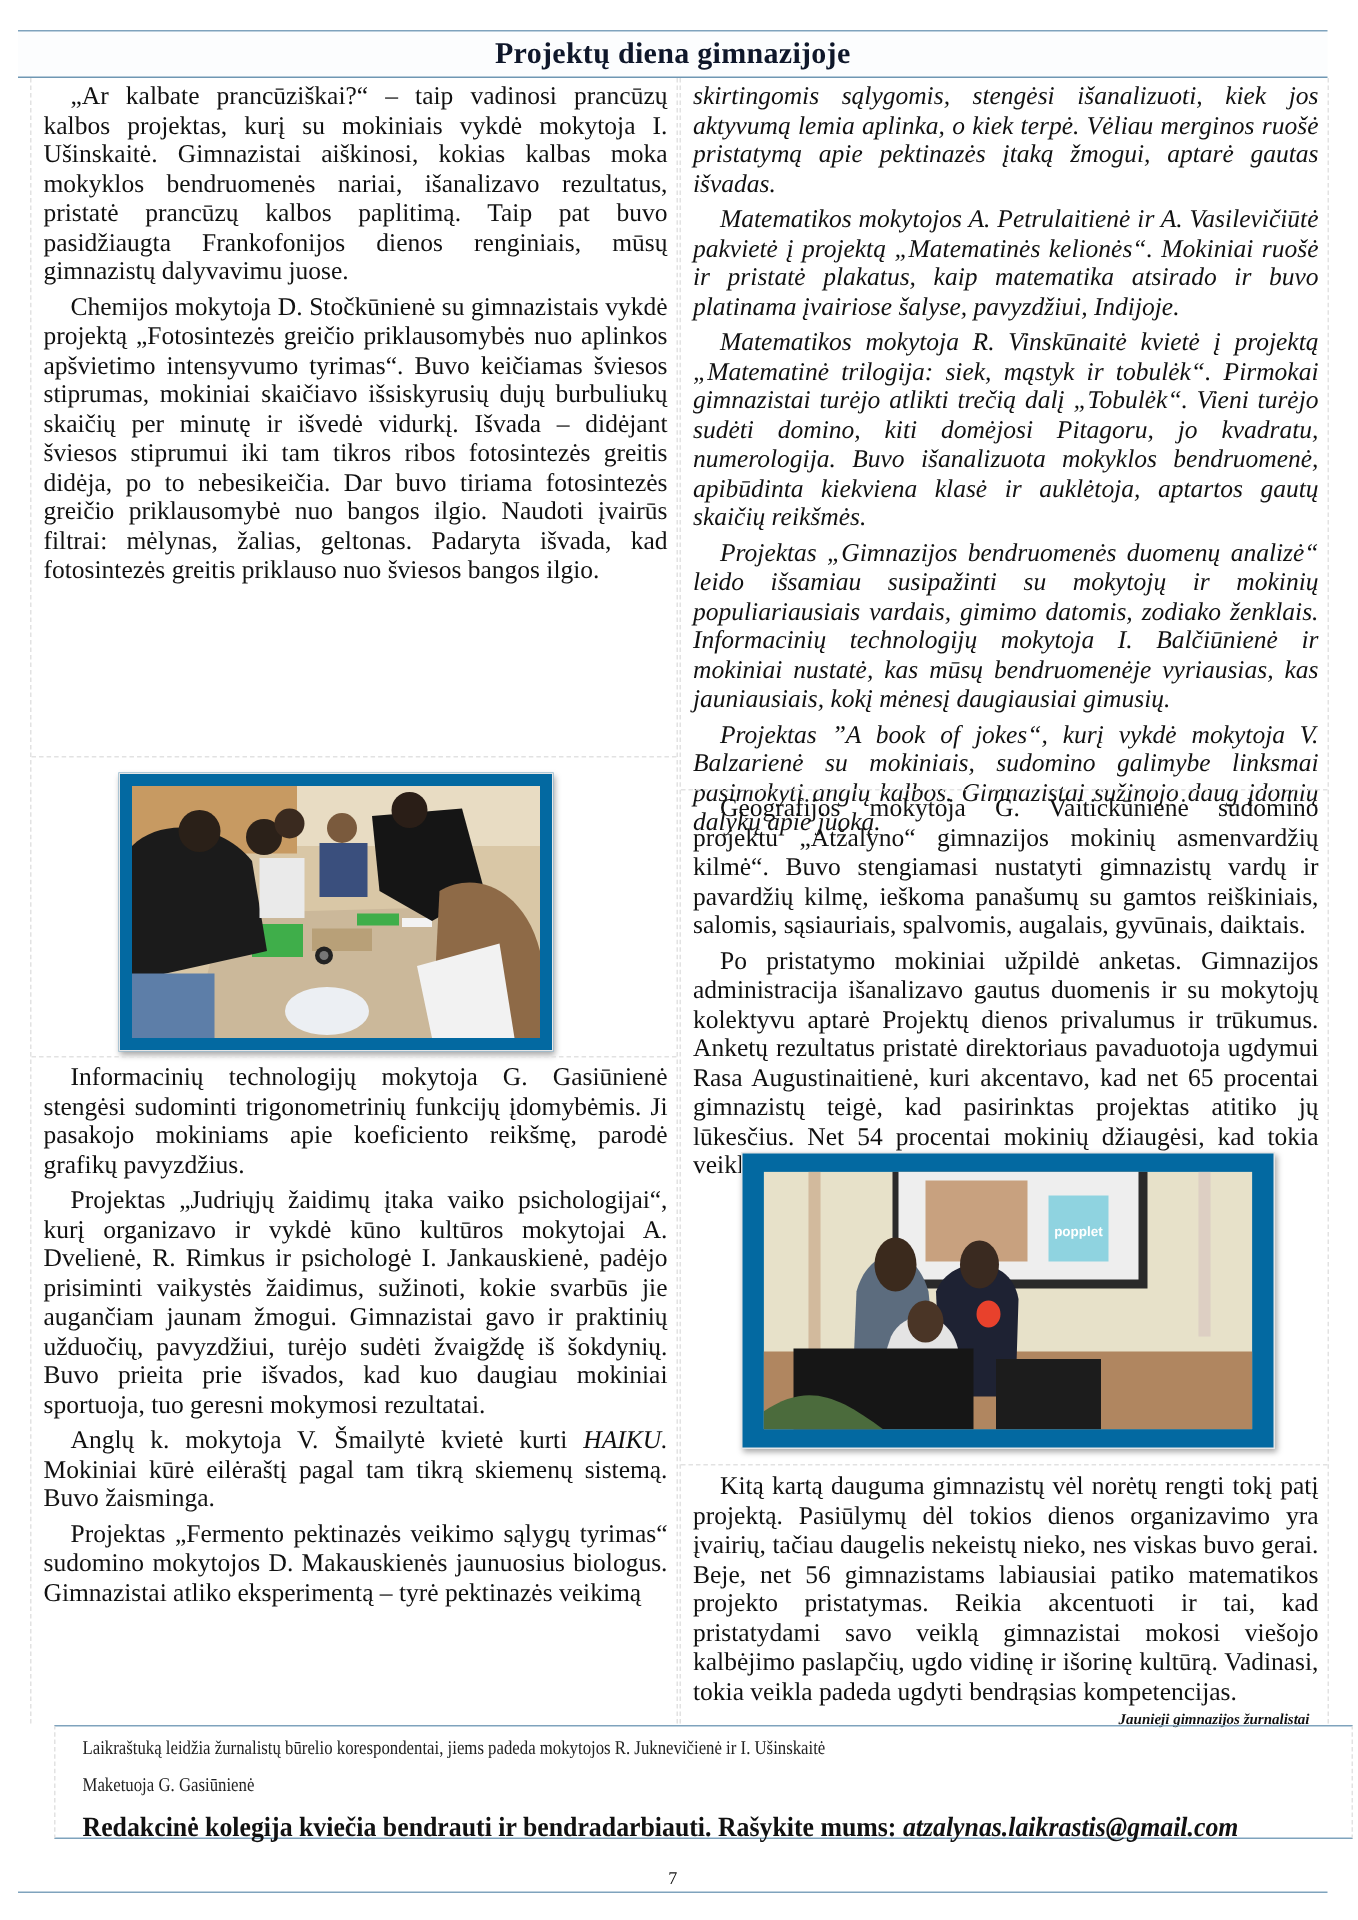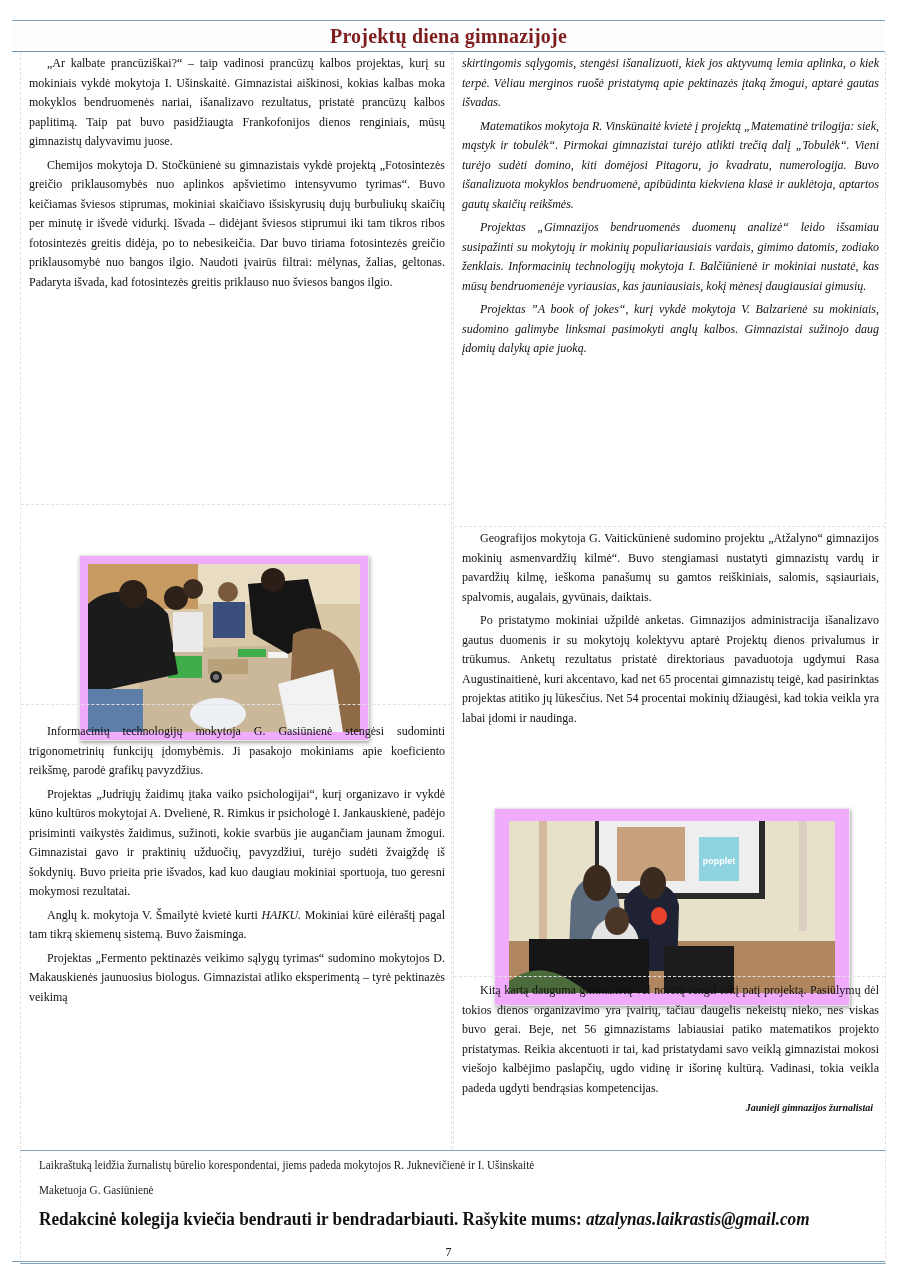--- a/index.html
+++ b/index.html
@@ -3,44 +3,44 @@
 <meta charset="utf-8">
 <style>
   html, body { margin: 0; padding: 0; background: #ffffff; }
   body { width: 905px; height: 1280px; position: relative; overflow: hidden;
          font-family: "Liberation Serif", "DejaVu Serif", serif; color: #111; }
 
   .page { position: absolute; left: 0; top: 0; width: 905px; height: 1280px; }
 
   .title-bar { position: absolute; left: 12px; top: 20px; width: 873px; height: 30px;
                border-top: 1.5px solid #7fa3bd; border-bottom: 1.5px solid #6f97b3; background: #fcfdfe; }
-  .title { text-align: center; color: #7f1d1d; font-weight: bold; font-size: 20px;
+  .title { text-align: center; color: #0f172a; font-weight: bold; font-size: 20px;
            line-height: 30px; letter-spacing: 0.2px; }
 
   .columns { position: absolute; left: 20px; top: 52px; width: 866px; height: 1097px; }
   .col { position: absolute; top: 0; height: 1097px; box-sizing: border-box;
          border-left: 1px dashed #e2e2e2; border-right: 1px dashed #e2e2e2; }
   .col-left { left: 0; width: 432px; }
   .col-right { left: 433px; width: 433px; }
 
   .block { position: absolute; left: 0; right: 0; }
   .block.dashed-top { border-top: 1px dashed #e2e2e2; }
 
-  p.para { margin: 0 0 4px 0; padding: 0 6px 0 8px; font-size: 12px; line-height: 19.5px;
+  p.para { margin: 0 0 4px 0; padding: 0 6px 0 8px; font-size: 17px; line-height: 19.5px;
            text-align: justify; text-indent: 18px; hyphens: manual; }
   p.para i { }
 
-  .photo-frame { position: absolute; background: #f0abfc; box-shadow: 1px 2px 4px rgba(0,0,0,0.35);
-                 border: 1px solid #e6e6e6; margin-top: 40px; }
+  .photo-frame { position: absolute; background: #0369a1; box-shadow: 1px 2px 4px rgba(0,0,0,0.35);
+                 border: 1px solid #e6e6e6; }
   .photo { position: absolute; overflow: hidden; }
 
   .sign { text-align: right; font-weight: bold; font-style: italic; font-size: 10px;
           padding-right: 12px; margin-top: 2px; }
 
-  .footer { position: absolute; left: 20px; top: 1150px; width: 866px; height: 114px;
+  .footer { position: absolute; left: 36px; top: 1150px; width: 866px; height: 76px;
             border-top: 1.5px solid #7fa3bd; border-bottom: 1.5px solid #7fa3bd;
             border-left: 1px dashed #e2e2e2; border-right: 1px dashed #e2e2e2; box-sizing: border-box; text-align: right; }
   .credit { font-family: "Liberation Serif", serif; font-size: 13px; color: #222;
             position: absolute; left: 18px; transform: scaleX(0.86); transform-origin: left; white-space: nowrap; }
   .invite { position: absolute; left: 18px; top: 58px; font-weight: bold; font-size: 18.5px;
             white-space: nowrap; transform: scaleX(0.93); transform-origin: left; }
   .invite .email { font-style: italic; }
 
   .page-num-bar { position: absolute; left: 12px; top: 1244px; width: 873px; height: 17px;
                   border-bottom: 1.5px solid #7fa3bd; }
@@ -89,30 +89,31 @@
               <path d="M160,20 L220,15 L235,70 L200,90 L165,70 Z" fill="#151515"></path>
               <circle cx="185" cy="16" r="12" fill="#2a1e17"></circle>
               <path d="M205,70 C230,55 262,70 272,110 L272,168 L200,168 Z" fill="#8e6a47"></path>
               <path d="M190,120 L245,105 L255,168 L200,168 Z" fill="#f2f2f2"></path>
             </svg>
           </div>
         </div>
       </div>
 
       <div class="block dashed-top" style="top:652px;">
-        <p class="para" style="margin-top:17px;">Informacinių technologijų mokytoja G. Gasiūnienė stengėsi sudominti trigonometrinių funkcijų įdomybėmis. Ji pasakojo mokiniams apie koeficiento reikšmę, parodė grafikų pavyzdžius.</p>
+        <p class="para" style="margin-top:3px;">Informacinių technologijų mokytoja G. Gasiūnienė stengėsi sudominti trigonometrinių funkcijų įdomybėmis. Ji pasakojo mokiniams apie koeficiento reikšmę, parodė grafikų pavyzdžius.</p>
         <p class="para">Projektas „Judriųjų žaidimų įtaka vaiko psichologijai“, kurį organizavo ir vykdė kūno kultūros mokytojai A. Dvelienė, R. Rimkus ir psichologė I. Jankauskienė, padėjo prisiminti vaikystės žaidimus, sužinoti, kokie svarbūs jie augančiam jaunam žmogui. Gimnazistai gavo ir praktinių užduočių, pavyzdžiui, turėjo sudėti žvaigždę iš šokdynių. Buvo prieita prie išvados, kad kuo daugiau mokiniai sportuoja, tuo geresni mokymosi rezultatai.</p>
         <p class="para"><span>Anglų k. mokytoja V. Šmailytė kvietė kurti</span> <i>HAIKU.</i> <span>Mokiniai kūrė eilėraštį pagal tam tikrą skiemenų sistemą. Buvo žaisminga.</span></p>
         <p class="para">Projektas „Fermento pektinazės veikimo sąlygų tyrimas“ sudomino mokytojos D. Makauskienės jaunuosius biologus. Gimnazistai atliko eksperimentą – tyrė pektinazės veikimą</p>
       </div>
     </div>
 
     <div class="col col-right">
       <div class="block" style="top:2px;font-style:italic;">
         <p class="para" style="text-indent:0;">skirtingomis sąlygomis, stengėsi išanalizuoti, kiek jos aktyvumą lemia aplinka, o kiek terpė. Vėliau merginos ruošė pristatymą apie pektinazės įtaką žmogui, aptarė gautas išvadas.</p>
+        <p class="para">Matematikos mokytojos A. Petrulaitienė ir A. Vasilevičiūtė pakvietė į projektą „Matematinės kelionės“. Mokiniai ruošė ir pristatė plakatus, kaip matematika atsirado ir buvo platinama įvairiose šalyse, pavyzdžiui, Indijoje.</p>
         <p class="para">Matematikos mokytoja R. Vinskūnaitė kvietė į projektą „Matematinė trilogija: siek, mąstyk ir tobulėk“. Pirmokai gimnazistai turėjo atlikti trečią dalį „Tobulėk“. Vieni turėjo sudėti domino, kiti domėjosi Pitagoru, jo kvadratu, numerologija. Buvo išanalizuota mokyklos bendruomenė, apibūdinta kiekviena klasė ir auklėtoja, aptartos gautų skaičių reikšmės.</p>
         <p class="para">Projektas „Gimnazijos bendruomenės duomenų analizė“ leido išsamiau susipažinti su mokytojų ir mokinių populiariausiais vardais, gimimo datomis, zodiako ženklais. Informacinių technologijų mokytoja I. Balčiūnienė ir mokiniai nustatė, kas mūsų bendruomenėje vyriausias, kas jauniausiais, kokį mėnesį daugiausiai gimusių.</p>
         <p class="para">Projektas ”A book of jokes“, kurį vykdė mokytoja V. Balzarienė su mokiniais, sudomino galimybe linksmai pasimokyti anglų kalbos. Gimnazistai sužinojo daug įdomių dalykų apie juoką.</p>
       </div>
 
       <div class="block dashed-top" style="top:474px;">
         <p class="para" style="margin-top:2px;">Geografijos mokytoja G. Vaitickūnienė sudomino projektu „Atžalyno“ gimnazijos mokinių asmenvardžių kilmė“. Buvo stengiamasi nustatyti gimnazistų vardų ir pavardžių kilmę, ieškoma panašumų su gamtos reiškiniais, salomis, sąsiauriais, spalvomis, augalais, gyvūnais, daiktais.</p>
         <p class="para">Po pristatymo mokiniai užpildė anketas. Gimnazijos administracija išanalizavo gautus duomenis ir su mokytojų kolektyvu aptarė Projektų dienos privalumus ir trūkumus. Anketų rezultatus pristatė direktoriaus pavaduotoja ugdymui Rasa Augustinaitienė, kuri akcentavo, kad net 65 procentai gimnazistų teigė, kad pasirinktas projektas atitiko jų lūkesčius. Net 54 procentai mokinių džiaugėsi, kad tokia veikla yra labai įdomi ir naudinga.</p>
       </div>
 

